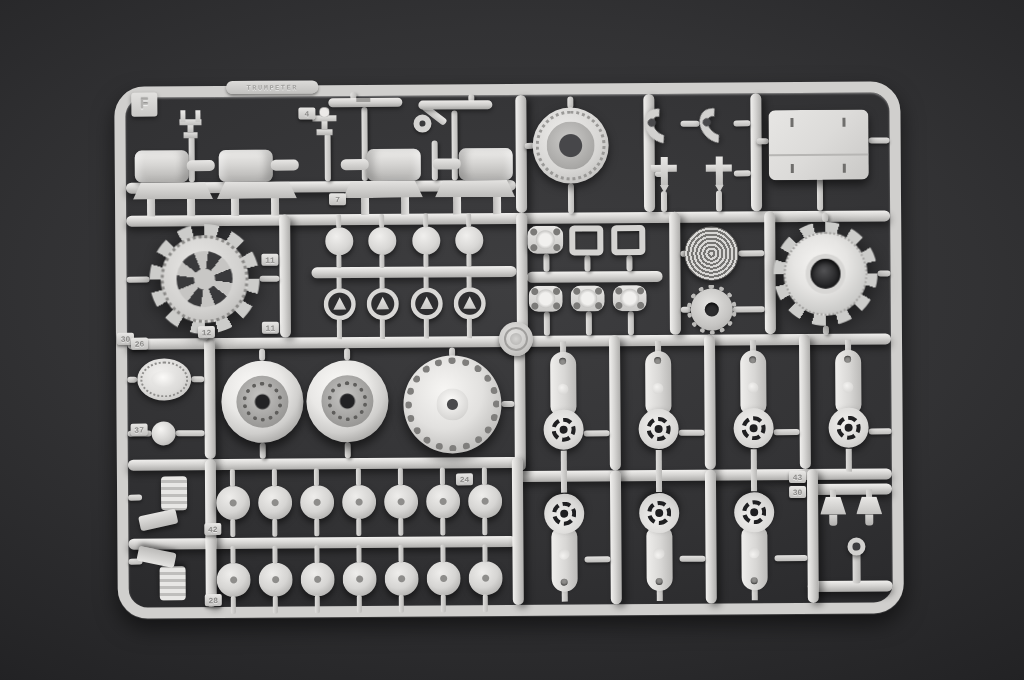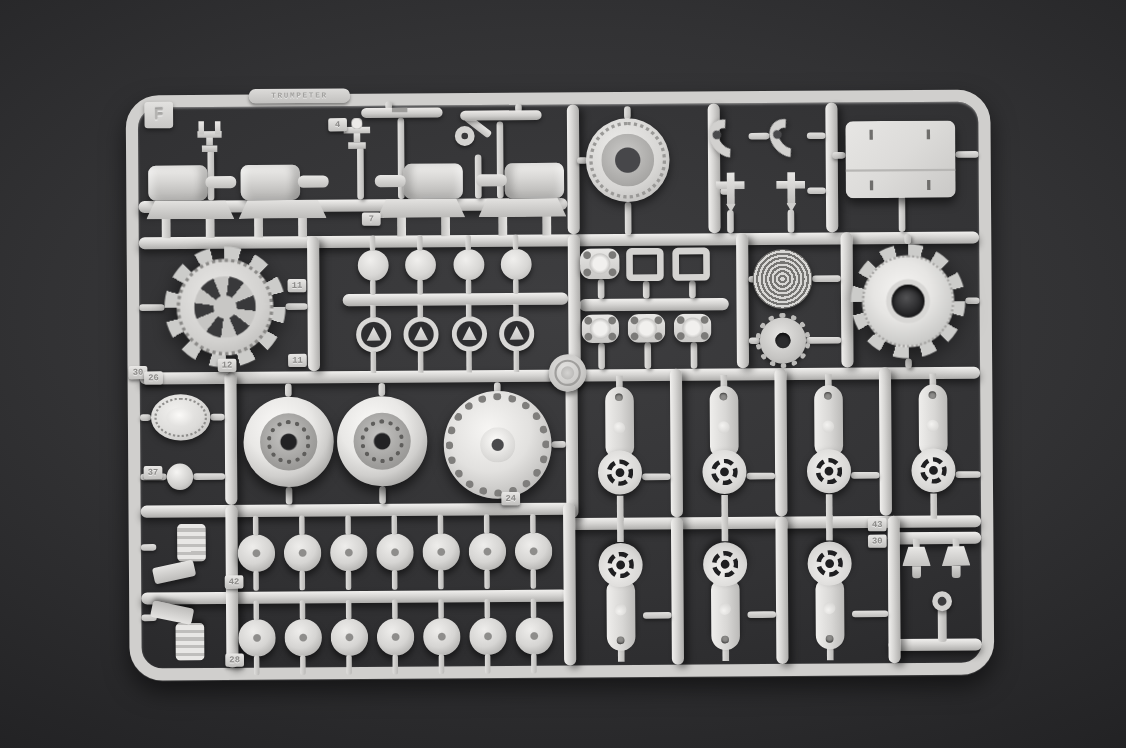--- a/index.html
+++ b/index.html
@@ -424,20 +424,20 @@
   <div class="p medal" style="left:499px;top:322px"></div>
 
   <div class="tab" style="left:300px;top:106px">4</div>
   <div class="tab" style="left:330px;top:192px">7</div>
   <div class="tab" style="left:262px;top:252px">11</div>
   <div class="tab" style="left:262px;top:320px">11</div>
   <div class="tab" style="left:198px;top:324px">12</div>
   <div class="tab" style="left:117px;top:330px">30</div>
   <div class="tab" style="left:131px;top:335px">26</div>
   <div class="tab" style="left:130px;top:421px">37</div>
-  <div class="tab" style="left:455px;top:447px">24</div>
+  <div class="tab" style="left:455px;top:473px">24</div>
   <div class="tab" style="left:203px;top:521px">42</div>
   <div class="tab" style="left:203px;top:592px">28</div>
   <div class="tab" style="left:788px;top:473px">43</div>
   <div class="tab" style="left:788px;top:488px">30</div>
 
 </div>
 </div>
 
 </body></html>

